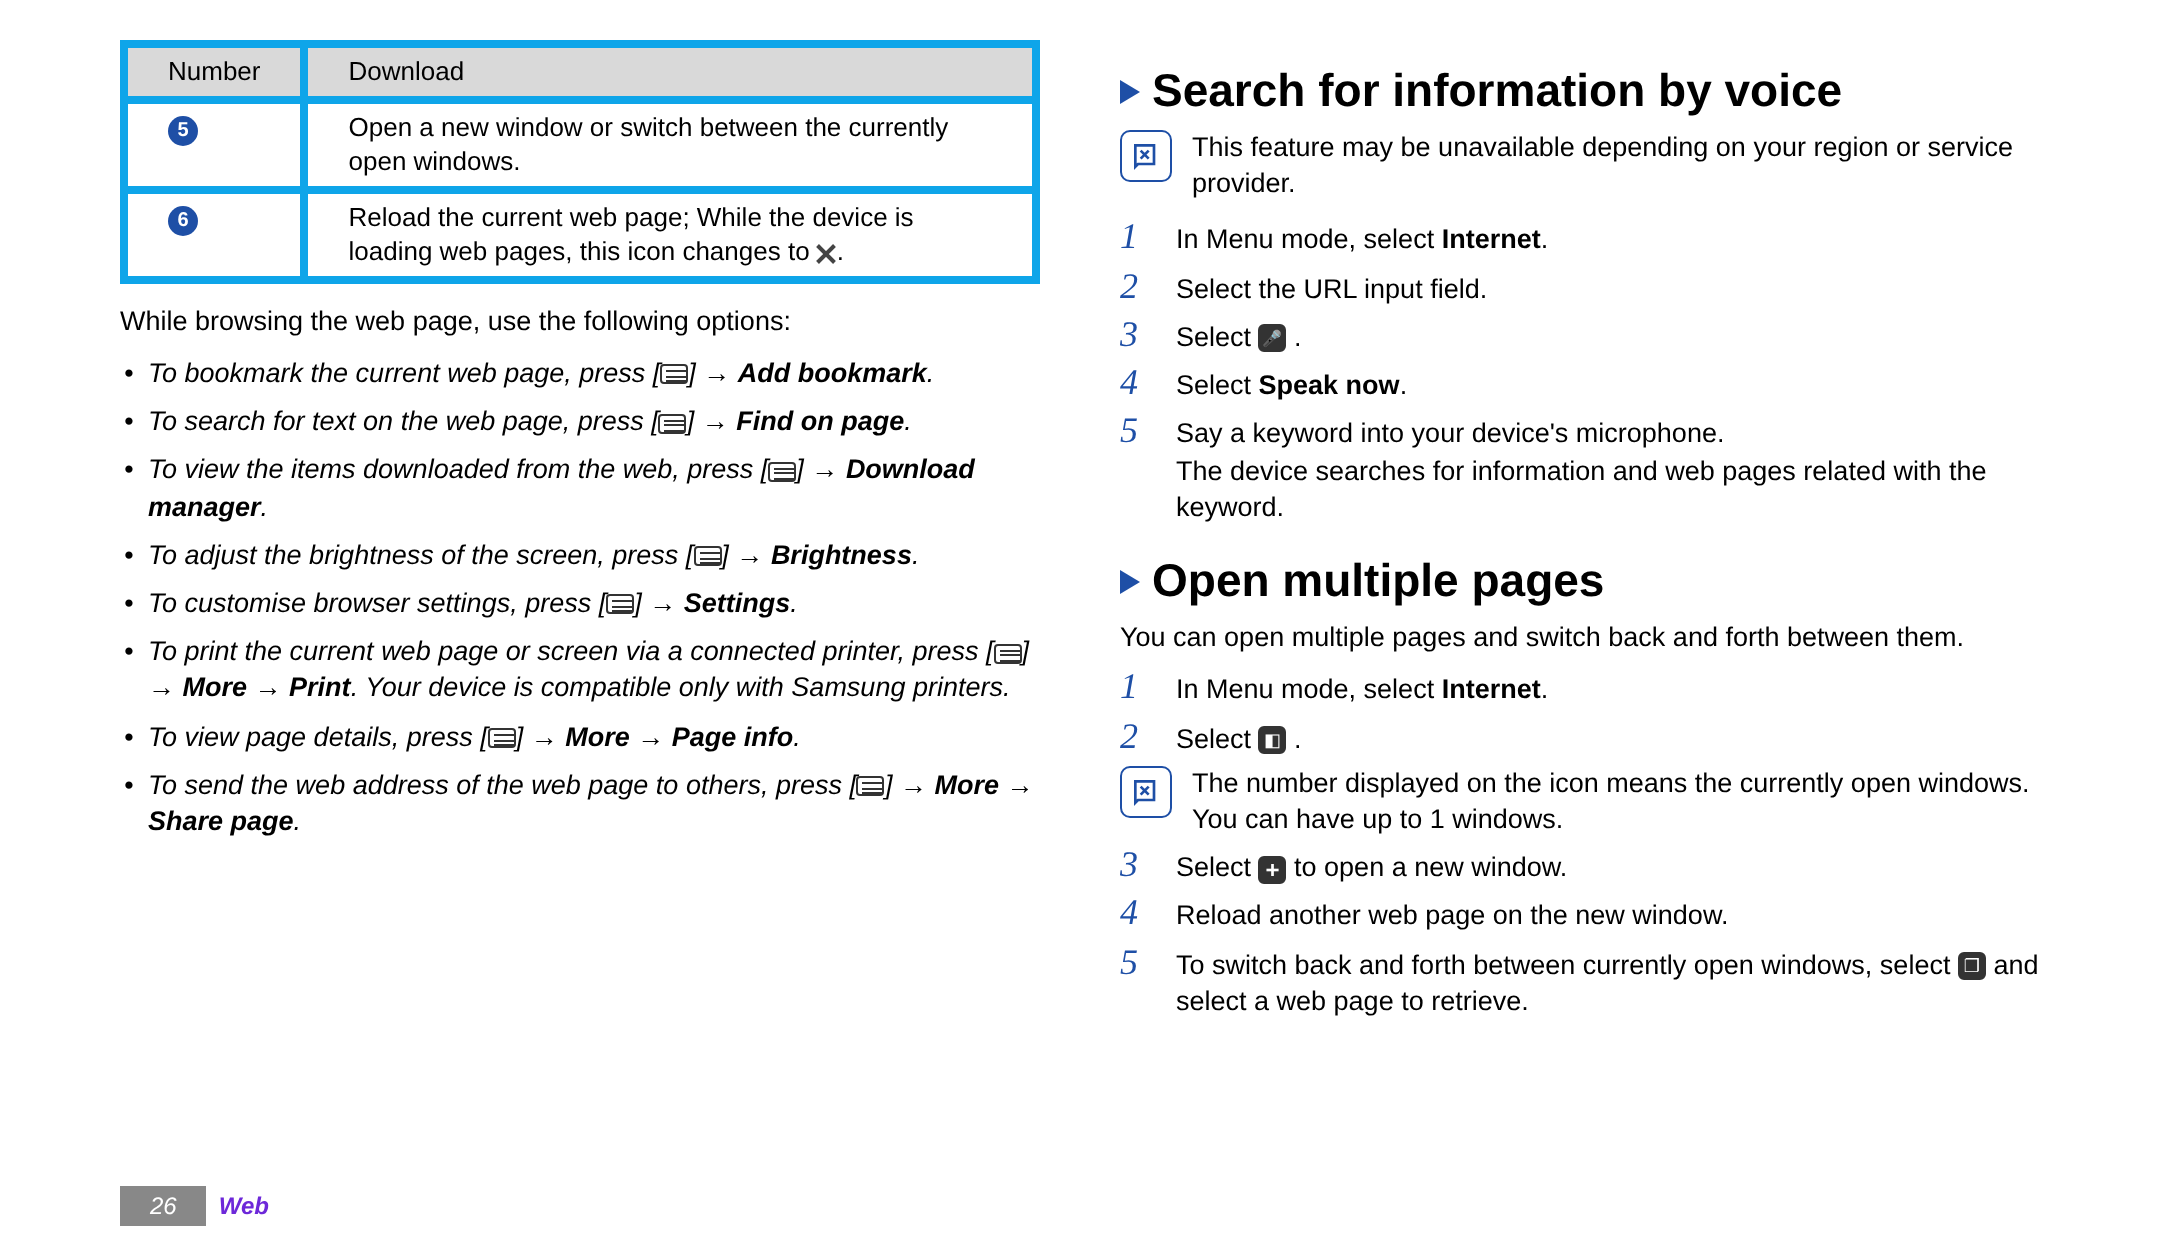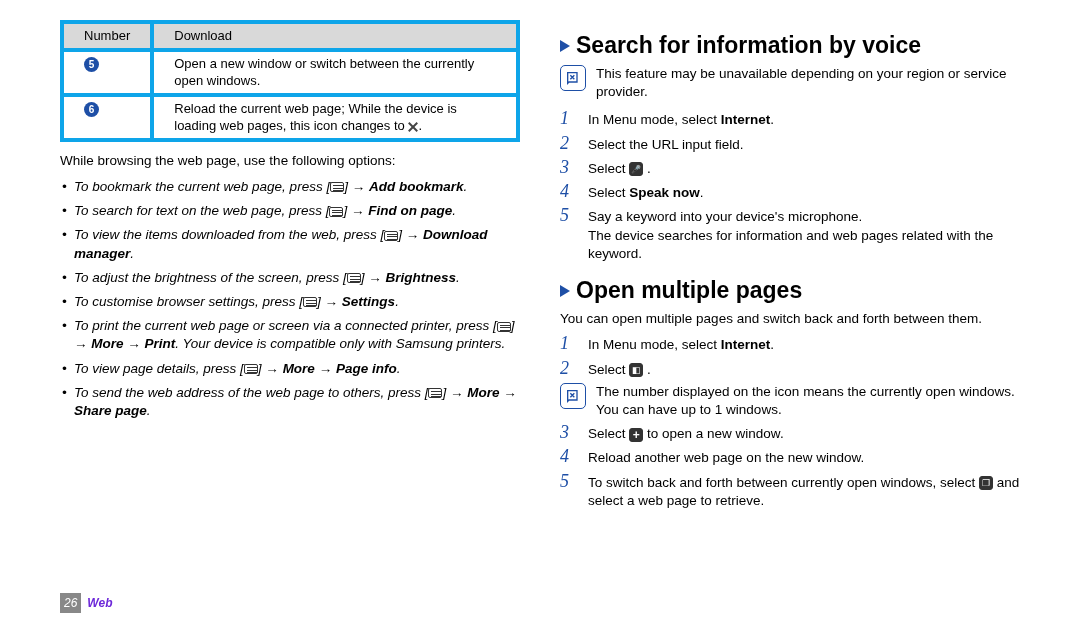--- a/index.html
+++ b/index.html
@@ -164,21 +164,21 @@
     bottom: 16px;
     left: 60px;
     display: flex;
     align-items: center;
     gap: 6px;
     font-size: 12px;
   }
   .pagebox {
     background: #888;
     color: #fff;
-    padding: 2px 4px;
+    padding: 2px 15px;
     font-style: italic;
     font-size: 12px;
   }
   .footer-label {
     font-style: italic;
     color: #6d28d9;
     font-weight: bold;
   }
   b { font-weight: bold; }
 </style>

